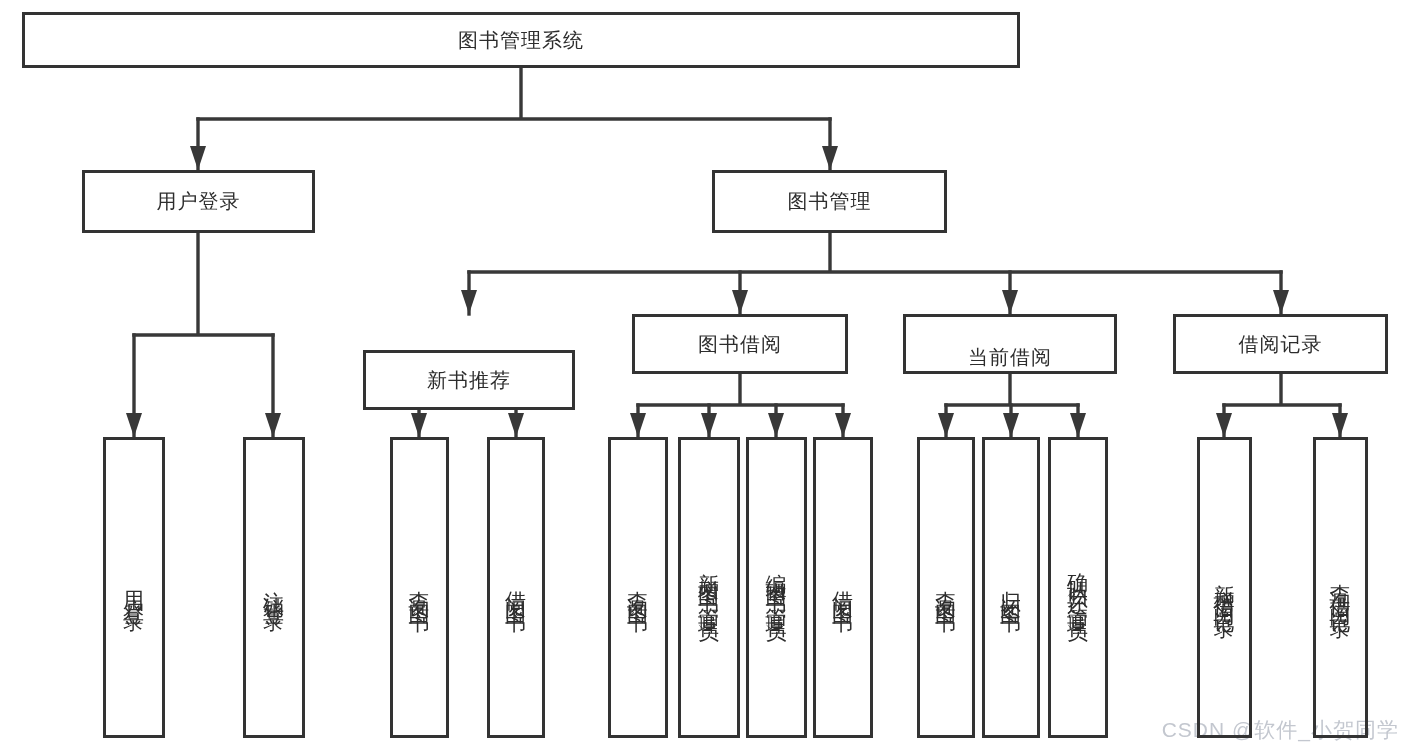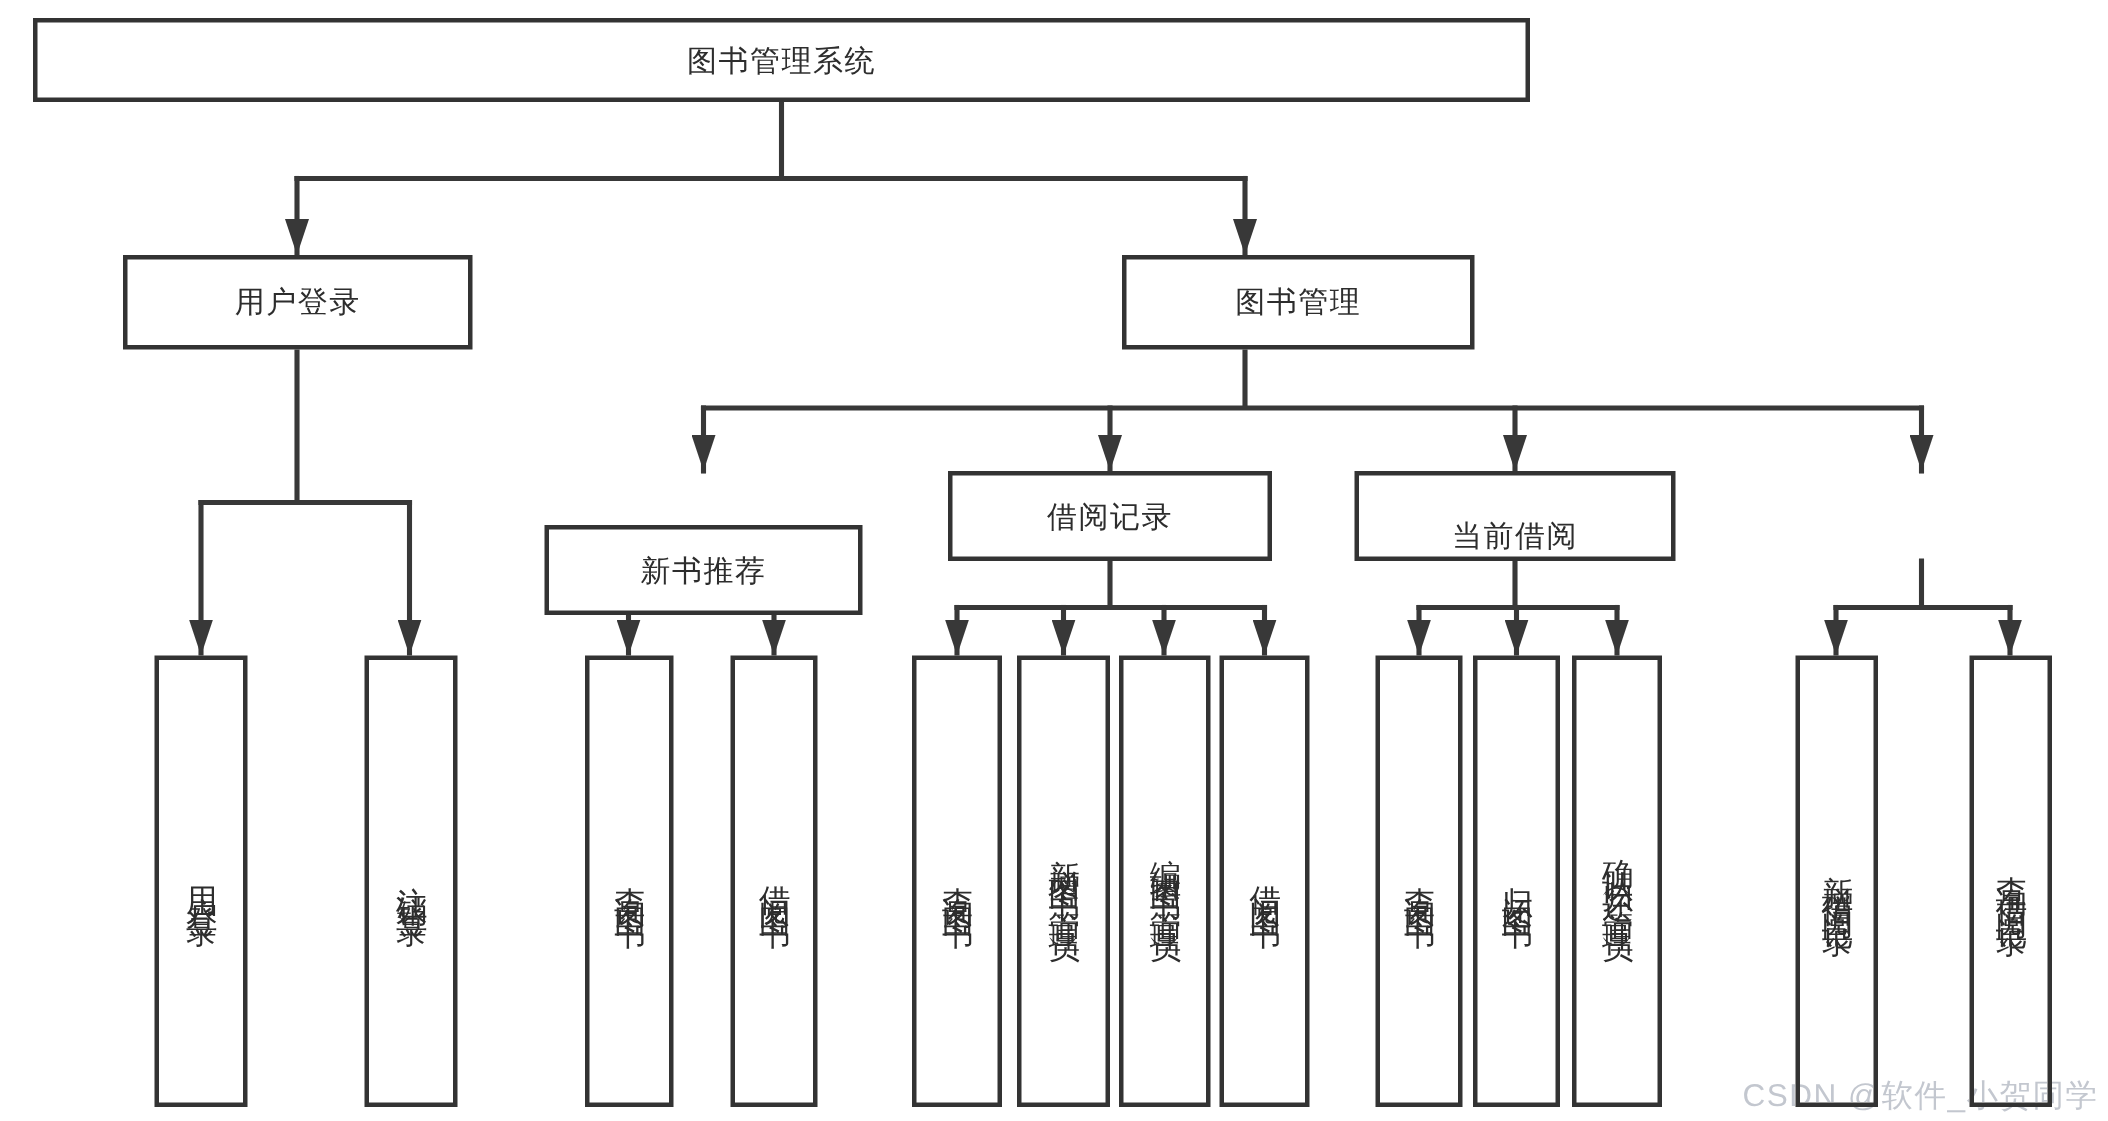--- a/index.html
+++ b/index.html
@@ -114,32 +114,35 @@
     </g>
   </svg>
 
   <div class="box" style="left:22px;top:12px;width:998px;height:56px;">
     <span class="h-label">图书管理系统</span>
   </div>
 
   <div class="box" style="left:82px;top:170px;width:233px;height:63px;">
     <span class="h-label">用户登录</span>
   </div>
-  <div class="box" style="left:712px;top:170px;width:235px;height:63px;margin-left:36px;">
+  <div class="box" style="left:712px;top:170px;width:235px;height:63px;">
     <span class="h-label">图书管理</span>
   </div>
 
   <div class="box" style="left:363px;top:314px;width:212px;height:60px;margin-top:36px;">
     <span class="h-label">新书推荐</span>
   </div>
   <div class="box" style="left:632px;top:314px;width:216px;height:60px;">
-    <span class="h-label">借阅记录</span>
+    <span class="h-label">图书借阅</span>
   </div>
   <div class="box" style="left:903px;top:314px;width:214px;height:60px;align-items:flex-end;">
     <span class="h-label">当前借阅</span>
+  </div>
+  <div class="box" style="left:1173px;top:314px;width:215px;height:60px;">
+    <span class="h-label">借阅记录</span>
   </div>
 
   <div class="box" style="left:103px;top:437px;width:62px;height:301px;">
     <span class="v-label">用户登录</span>
   </div>
   <div class="box" style="left:243px;top:437px;width:62px;height:301px;">
     <span class="v-label">注销登录</span>
   </div>
 
   <div class="box" style="left:390px;top:437px;width:59px;height:301px;">

